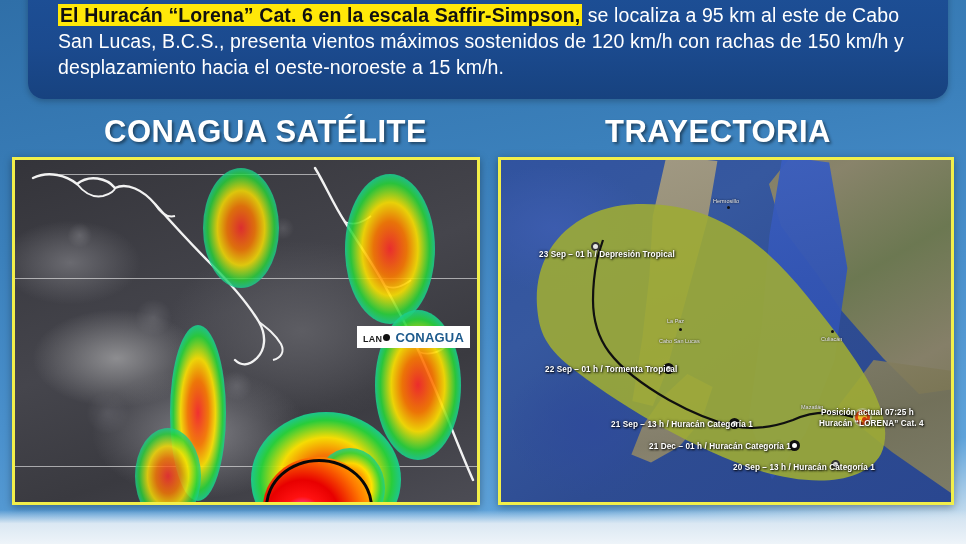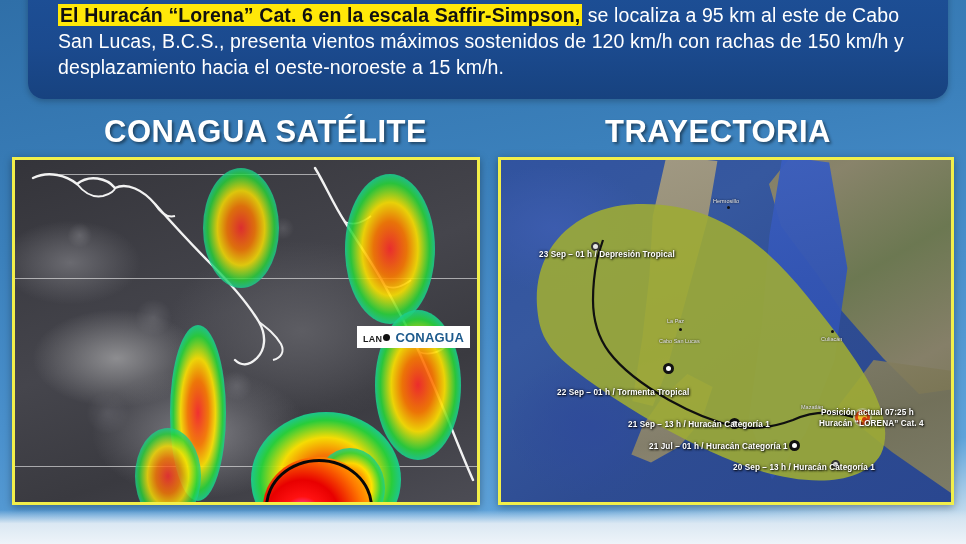--- a/index.html
+++ b/index.html
@@ -241,27 +241,27 @@
 
   <svg id="trackSvg" viewBox="0 0 450 342" preserveAspectRatio="none">
     <path d="M352 257 C330 250 310 252 292 260 C270 268 250 270 232 266 C206 260 186 250 168 240 C140 224 120 208 108 192 C96 176 92 160 92 140 C92 122 94 110 96 100" fill="none" stroke="#101010" stroke-width="2.2"></path>
     <path d="M96 100 C98 92 100 86 102 80" fill="none" stroke="#101010" stroke-width="2.2"></path>
   </svg>
 
   <div class="trackPtSm" style="left:90px;top:82px;"></div>
   <div class="mapLabel" style="left:38px;top:90px;">23 Sep – 01 h / Depresión Tropical</div>
 
   <div class="trackPt" style="left:162px;top:203px;"></div>
-  <div class="mapLabel" style="left:56px;top:205px;margin-top:23px;">22 Sep – 01 h / Tormenta Tropical</div>
+  <div class="mapLabel" style="left:44px;top:205px;">22 Sep – 01 h / Tormenta Tropical</div>
 
   <div class="trackPt" style="left:228px;top:258px;"></div>
-  <div class="mapLabel" style="left:127px;top:260px;">21 Sep – 13 h / Huracán Categoría 1</div>
+  <div class="mapLabel" style="left:110px;top:260px;">21 Sep – 13 h / Huracán Categoría 1</div>
 
   <div class="trackPt" style="left:288px;top:280px;"></div>
-  <div class="mapLabel" style="left:148px;top:282px;">21 Jul – 01 h / Huracán Categoría 1</div>
+  <div class="mapLabel" style="left:148px;top:282px;">21 Dec – 01 h / Huracán Categoría 1</div>
 
   <div class="trackPtSm" style="left:330px;top:300px;"></div>
   <div class="mapLabel" style="left:200px;top:303px;padding-left:32px;">20 Sep – 13 h / Huracán Categoría 1</div>
 
   <div id="currentPos" style="left:354px;top:250px;"></div>
   <div class="mapLabel" style="left:320px;top:248px;">Posición actual 07:25 h</div>
   <div class="mapLabel" style="left:318px;top:259px;">Huracán “LORENA” Cat. 4</div>
 
   <div class="cityDot" style="left:226px;top:46px;"></div>
   <div class="cityName" style="left:212px;top:38px;">Hermosillo</div>

